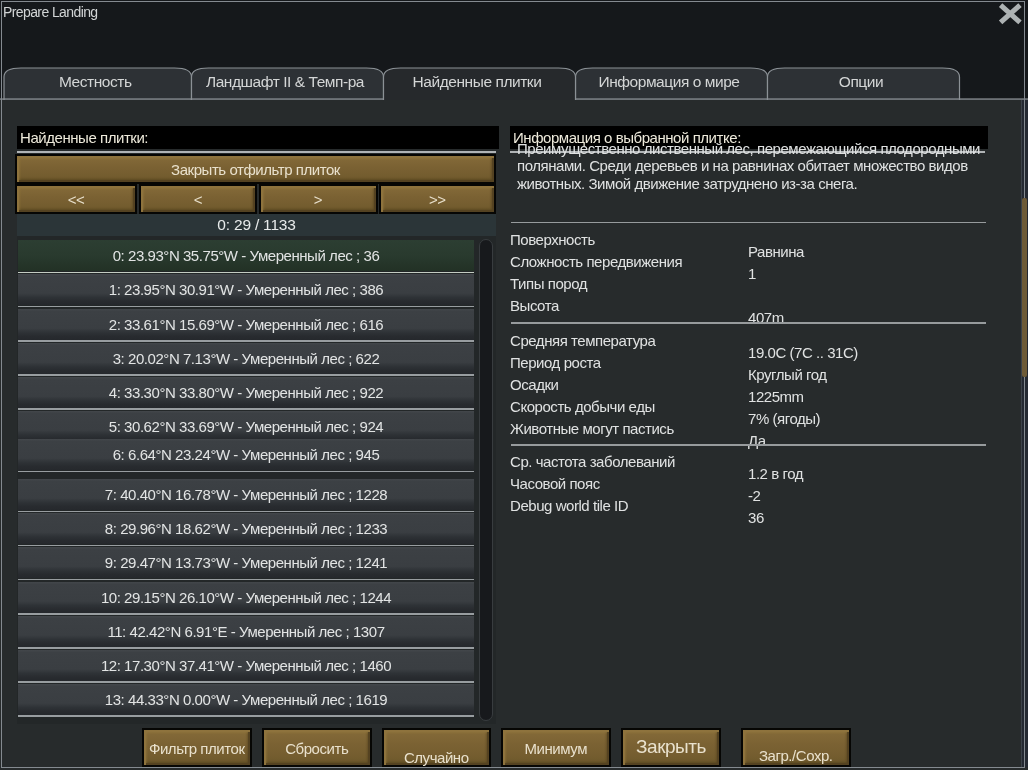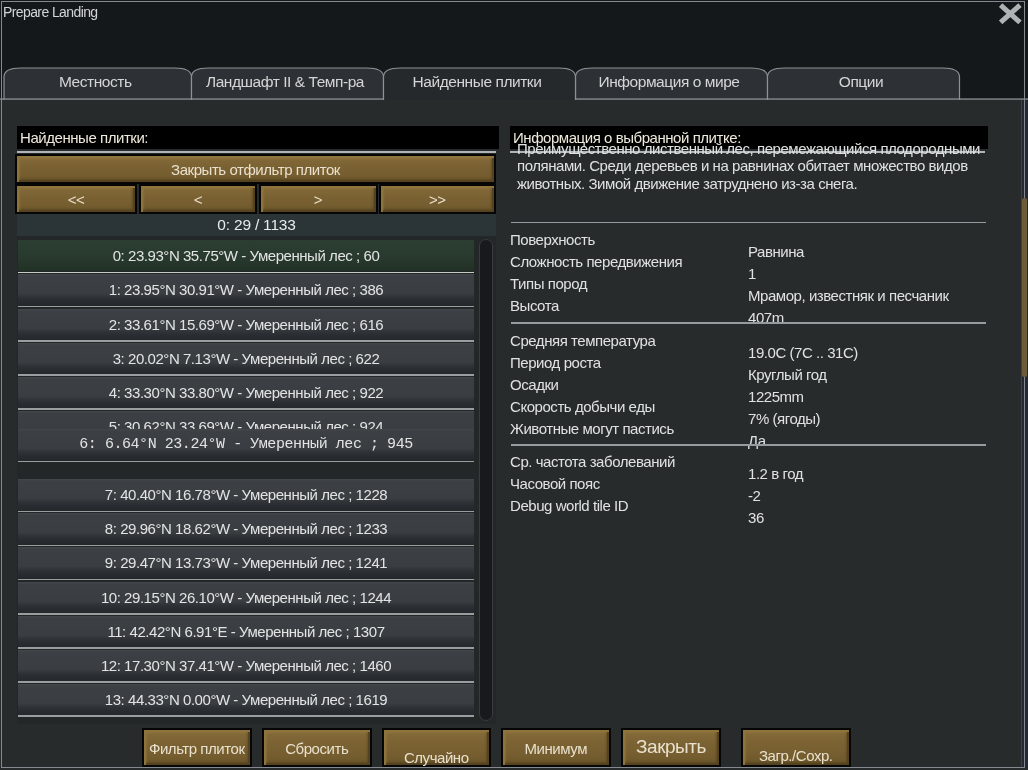--- a/index.html
+++ b/index.html
@@ -52,46 +52,46 @@
 <div class="abs olivehdr" style="left:17px;top:126px;width:479px;height:23px;">Найденные плитки:</div>
 <div class="abs hdrline" style="left:17px;top:151px;width:479px;"></div>
 <div class="abs bbtn" style="left:15px;top:154px;width:481px;height:30px;font-size:15px;">Закрыть отфильтр плиток</div>
 <div class="abs bbtn" style="left:15px;top:184px;width:122px;height:30px;font-size:15px;">&lt;&lt;</div>
 <div class="abs bbtn" style="left:139px;top:184px;width:118px;height:30px;font-size:15px;">&lt;</div>
 <div class="abs bbtn" style="left:258.5px;top:184px;width:119px;height:30px;font-size:15px;">&gt;</div>
 <div class="abs bbtn" style="left:378.5px;top:184px;width:117.5px;height:30px;font-size:15px;">&gt;&gt;</div>
 <div class="abs" style="left:17px;top:214px;width:479px;height:510px;background:#232728;"></div>
 <div class="abs" style="left:17px;top:214px;width:479px;height:21.5px;background:#2b3538;color:#e8ebeb;font-size:15.5px;letter-spacing:-0.2px;line-height:21.5px;text-align:center;">0: 29 / 1133</div>
 <div id="rows">
-    <div class="abs lrow green" style="top:240.3px;">0: 23.93°N 35.75°W - Умеренный лес ; 60</div>
+    <div class="abs lrow green" style="top:240.3px;">0: 23.93°N 35.75°W - Умеренный лес ; 36</div>
     <div class="abs lrow" style="top:274.43px;text-align:center;">1: 23.95°N 30.91°W - Умеренный лес ; 386</div>
     <div class="abs lrow" style="top:308.56px;">2: 33.61°N 15.69°W - Умеренный лес ; 616</div>
     <div class="abs lrow" style="top:342.69000000000005px;">3: 20.02°N 7.13°W - Умеренный лес ; 622</div>
     <div class="abs lrow" style="top:376.82000000000005px;">4: 33.30°N 33.80°W - Умеренный лес ; 922</div>
     <div class="abs lrow" style="top:410.95000000000005px;">5: 30.62°N 33.69°W - Умеренный лес ; 924</div>
-    <div class="abs lrow" style="top:429px;font-family:Liberation Mono, monospace;">6: 6.64°N 23.24°W - Умеренный лес ; 945</div>
+    <div class="abs lrow" style="top:439px;">6: 6.64°N 23.24°W - Умеренный лес ; 945</div>
     <div class="abs lrow" style="top:479.21000000000004px;">7: 40.40°N 16.78°W - Умеренный лес ; 1228</div>
     <div class="abs lrow" style="top:513.34px;">8: 29.96°N 18.62°W - Умеренный лес ; 1233</div>
     <div class="abs lrow" style="top:547.47px;">9: 29.47°N 13.73°W - Умеренный лес ; 1241</div>
     <div class="abs lrow" style="top:581.6px;">10: 29.15°N 26.10°W - Умеренный лес ; 1244</div>
     <div class="abs lrow" style="top:615.73px;">11: 42.42°N 6.91°E - Умеренный лес ; 1307</div>
     <div class="abs lrow" style="top:649.8600000000001px;">12: 17.30°N 37.41°W - Умеренный лес ; 1460</div>
     <div class="abs lrow" style="top:683.99px;">13: 44.33°N 0.00°W - Умеренный лес ; 1619</div>
   </div>
 
 <div class="abs" style="left:478.5px;top:239px;width:14px;height:482px;background:#17191c;border:1.5px solid #383c3f;border-radius:8px;box-sizing:border-box;"></div>
 
 <div class="abs olivehdr" style="left:510px;top:126px;width:475px;height:23px;">Информация о выбранной плитке:</div>
 <div class="abs hdrline" style="left:510px;top:151px;width:475px;"></div>
 <div class="abs" style="left:509px;top:140px;white-space:nowrap;font-size:15px;line-height:17.4px;color:#e0e2e2;margin-left:8px;">Преимущественно лиственный лес, перемежающийся плодородными<br>полянами. Среди деревьев и на равнинах обитает множество видов<br>животных. Зимой движение затруднено из-за снега.</div>
 <div class="sep" style="top:221.5px;"></div>
 <div id="table">
     <div class="trow" style="top:229px;"><span>Поверхность</span><span class="val">Равнина</span></div>
     <div class="trow" style="top:251px;"><span>Сложность передвижения</span><span class="val">1</span></div>
-    <div class="trow" style="top:273px;"><span>Типы пород</span><span class="val">Мрамор, известняк и песчаник</span></div>
+    <div class="trow" style="top:273px;"><span>Типы пород</span></div>
     <div class="trow" style="top:295px;"><span>Высота</span><span class="val">407m</span></div>
     <div class="sep" style="top:322px;"></div>
     <div class="trow" style="top:329.5px;"><span>Средняя температура</span><span class="val">19.0C (7C .. 31C)</span></div>
     <div class="trow" style="top:351.5px;"><span>Период роста</span><span class="val">Круглый год</span></div>
     <div class="trow" style="top:373.5px;"><span>Осадки</span><span class="val">1225mm</span></div>
     <div class="trow" style="top:395.5px;"><span>Скорость добычи еды</span><span class="val">7% (ягоды)</span></div>
     <div class="trow" style="top:417.5px;"><span>Животные могут пастись</span><span class="val">Да</span></div>
     <div class="sep" style="top:444px;"></div>
     <div class="trow" style="top:451px;"><span>Ср. частота заболеваний</span><span class="val">1.2 в год</span></div>
     <div class="trow" style="top:473px;"><span>Часовой пояс</span><span class="val">-2</span></div>

